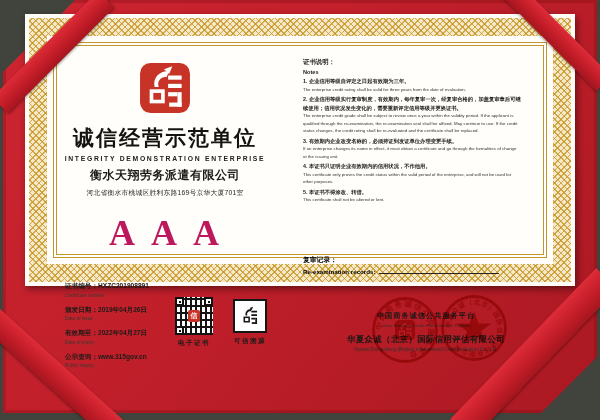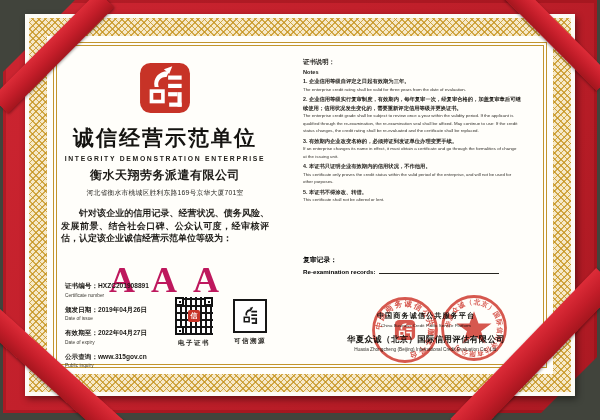--- a/index.html
+++ b/index.html
@@ -6,21 +6,21 @@
   body { font-family:"Liberation Sans","DejaVu Sans",sans-serif; background:#2e312b; }
   #page { position:relative; width:600px; height:420px; overflow:hidden; background:#41443c; }
 
   
   .folder { position:absolute; left:3px; top:0; width:594px; height:413px;
     background:linear-gradient(130deg,#cd2531 0%,#c01f2a 45%,#ab1922 100%);
     clip-path:polygon(72px 0, 100% 0, 100% calc(100% - 56px), calc(100% - 56px) 100%, 0 100%, 0 72px);
     box-shadow:inset 0 0 0 3px rgba(122,10,18,.3); }
 
   
-  .paper { position:absolute; left:25px; top:14px; width:550px; height:382px;
+  .paper { position:absolute; left:25px; top:14px; width:550px; height:272px;
     background:#fdfcf7; box-shadow:2px 3px 7px rgba(0,0,0,.45); }
   .band { position:absolute; inset:4px;
     background:
       repeating-linear-gradient(45deg, rgba(197,146,28,.75) 0 1.2px, rgba(0,0,0,0) 1.2px 4.5px),
       repeating-linear-gradient(-45deg, rgba(197,146,28,.75) 0 1.2px, rgba(0,0,0,0) 1.2px 4.5px),
       #f6e9c9; }
   .band-inner { position:absolute; inset:22px; background:#fffefa; }
   .frame { position:absolute; inset:28px; border:1px solid #c2952d;
     box-shadow:inset 0 0 0 2px #fffefa, inset 0 0 0 3px #c2952d; }
 
@@ -104,21 +104,20 @@
         <rect x="56" y="26" width="26" height="8" fill="#fff"></rect>
         <rect x="56" y="42" width="26" height="8" fill="#fff"></rect>
         <rect x="56" y="58" width="18" height="8" fill="#fff"></rect>
         <rect x="74" y="58" width="8" height="28" fill="#fff"></rect>
         <rect x="58" y="78" width="24" height="8" fill="#fff"></rect>
       </svg>
       <div class="title">诚信经营示范单位</div>
       <div class="subtitle">INTEGRITY DEMONSTRATION ENTERPRISE</div>
       <div class="company">衡水天翔劳务派遣有限公司</div>
       <div class="address">河北省衡水市桃城区胜利东路169号京华大厦701室</div>
-      <div class="body-par">针对该企业的信用记录、经营状况、债务风险、发展前景、结合社会口碑、公众认可度，经审核评估，认定该企业诚信经营示范单位等级为：</div>
       <div class="grade">AAA</div>
     </div>
 
     <div class="fields">
       <div class="field">
         <div class="cn"><span>证书编号：</span><span>HXZC201908891</span></div>
         <div class="en">Certificate number</div>
       </div>
       <div class="field">
         <div class="cn"><span>颁发日期：</span><span>2019年04月26日</span></div>

